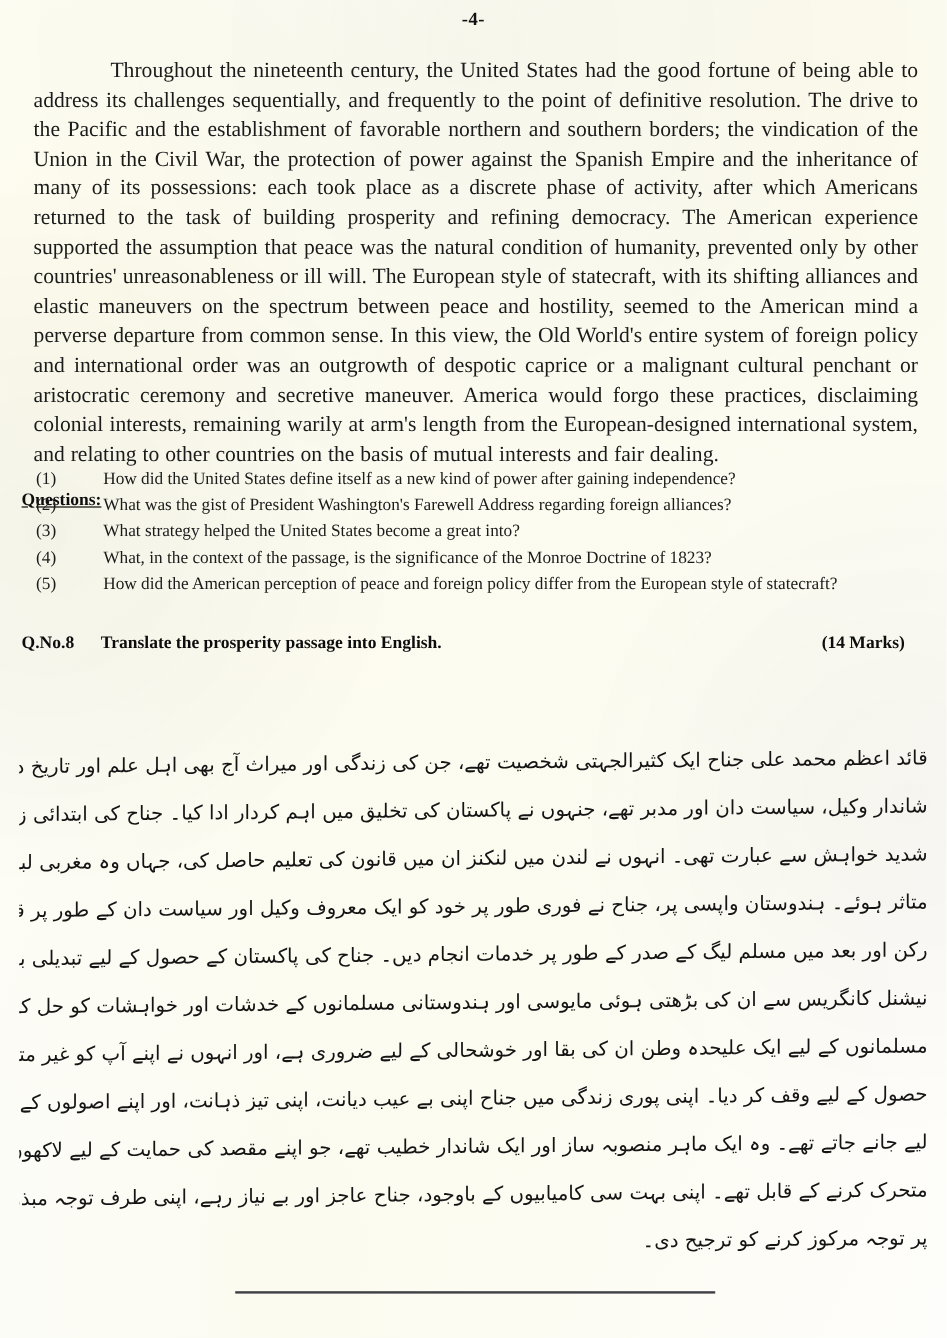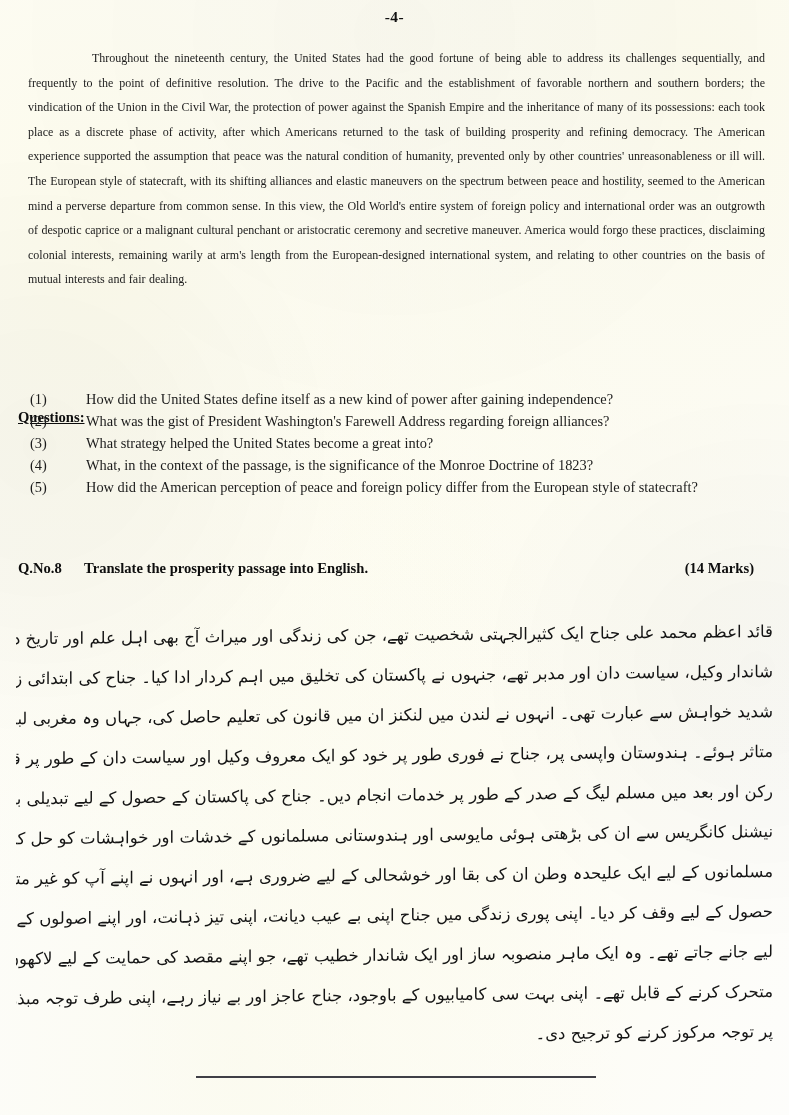--- a/index.html
+++ b/index.html
@@ -50,21 +50,21 @@
     font-weight: bold;
     letter-spacing: .5px;
     color: #111;
   }
 
   .passage {
     position: absolute;
     top: 46px;
     left: 28px;
     width: 737px;
-    font-size: 12px;
+    font-size: 18px;
     line-height: 24.6px;
     text-align: justify;
     text-indent: 64px;
     color: #1b1b1b;
     word-spacing: .4px;
   }
 
   .questions-heading {
     position: absolute;
     top: 366px;
@@ -99,21 +99,21 @@
     color: #1b1b1b;
   }
 
   .q-text {
     flex: 1 1 auto;
     color: #1b1b1b;
   }
 
   .q8-line {
     position: absolute;
-    top: 560px;
+    top: 528px;
     left: 18px;
     width: 752px;
     display: flex;
     align-items: baseline;
     font-size: 14.6px;
     font-weight: bold;
     color: #0d0d0d;
   }
 
   .q8-label { flex: 0 0 66px; }

